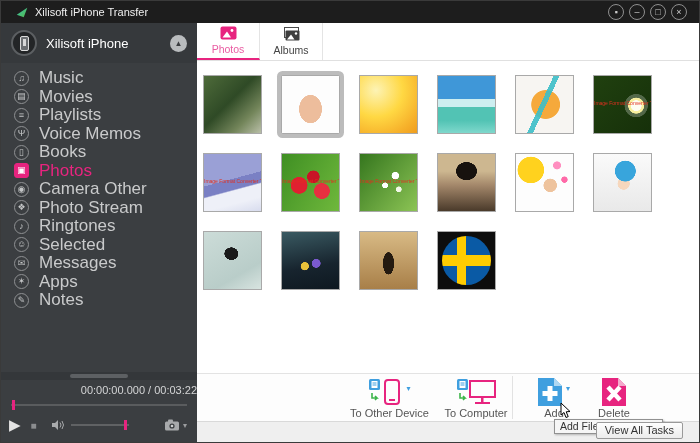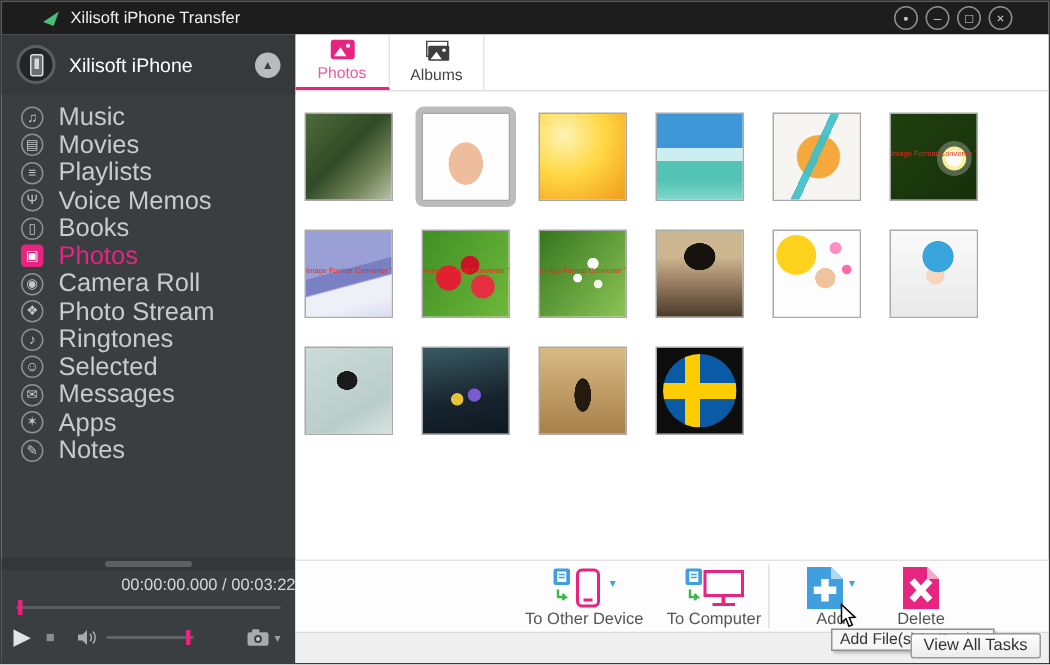--- a/index.html
+++ b/index.html
@@ -1,21 +1,21 @@
 <!DOCTYPE html>
 <html><head>
 <meta charset="utf-8">
 <style>
   * { margin:0; padding:0; box-sizing:border-box; }
   html,body { width:700px; height:443px; }
   body { font-family:"Liberation Sans", sans-serif; background:#fff; overflow:hidden; }
   .window { width:700px; height:443px; border:1px solid #3a3a3a; display:flex; flex-direction:column; background:#fff; }
 
   
-  .titlebar { height:22px; background:#1d1d1d; display:flex; align-items:center; padding:0 24px; flex:0 0 22px; }
+  .titlebar { height:22px; background:#1d1d1d; display:flex; align-items:center; padding:0 12px; flex:0 0 22px; }
   .titlebar .logo { width:14px; height:14px; margin:0 6px 0 2px; }
   .titlebar .title { color:#f0f0f0; font-size:11px; }
   .titlebar .spacer { flex:1; }
   .winbtn { width:16px; height:16px; border:1px solid #8f8f8f; border-radius:50%; color:#cfcfcf;
             font-size:9px; line-height:14px; text-align:center; margin-left:5px; cursor:default; }
 
   
   .app { flex:1; display:flex; min-height:0; }
 
   
@@ -112,21 +112,21 @@
   .tbtn { position:absolute; top:4px; display:flex; flex-direction:column; align-items:center;
           font-size:11px; color:#555; cursor:default; }
   .tbtn .iconrow { height:29px; display:flex; align-items:flex-start; }
   .dd { color:#3f9fdf; font-size:8px; margin-left:4px; margin-top:6px; }
   .vdivider { position:absolute; left:315px; top:2px; bottom:2px; width:1px; background:#e2e2e2; }
 
   .bottombar { height:21px; background:#efefef; border-top:1px solid #d9d9d9; flex:0 0 21px; }
   .tooltip { position:absolute; left:357px; bottom:8px; height:15px; background:#f6f6f6;
              border:1px solid #919191; box-shadow:1px 1px 2px rgba(0,0,0,.25);
              font-size:10.5px; color:#333; line-height:13px; padding:0 5px; white-space:nowrap; z-index:5; }
-  .viewtasks { position:absolute; right:5px; bottom:3px; background:linear-gradient(#fefefe,#ececec);
+  .viewtasks { position:absolute; right:16px; bottom:3px; background:linear-gradient(#fefefe,#ececec);
                border:1px solid #9a9a9a; border-radius:2px; font-size:11px; color:#333;
                padding:1px 8px 2px 8px; z-index:6; cursor:default; }
   .cursor { position:absolute; left:363px; bottom:23px; z-index:7; }
 </style>
 </head>
 <body>
 
 <div class="window">
 
   <div class="titlebar">
@@ -177,21 +177,21 @@
         <div class="item">
           <span class="sicon">▯</span>
           <span class="slabel">Books</span>
           </div>
         <div class="item active">
           <span class="sicon">▣</span>
           <span class="slabel">Photos</span>
           </div>
         <div class="item">
           <span class="sicon">◉</span>
-          <span class="slabel">Camera Roll</span>
+          <span class="slabel">Camera Other</span>
           </div>
         <div class="item">
           <span class="sicon">❖</span>
           <span class="slabel">Photo Stream</span>
           </div>
         <div class="item">
           <span class="sicon">♪</span>
           <span class="slabel">Ringtones</span>
           </div>
         <div class="item">

